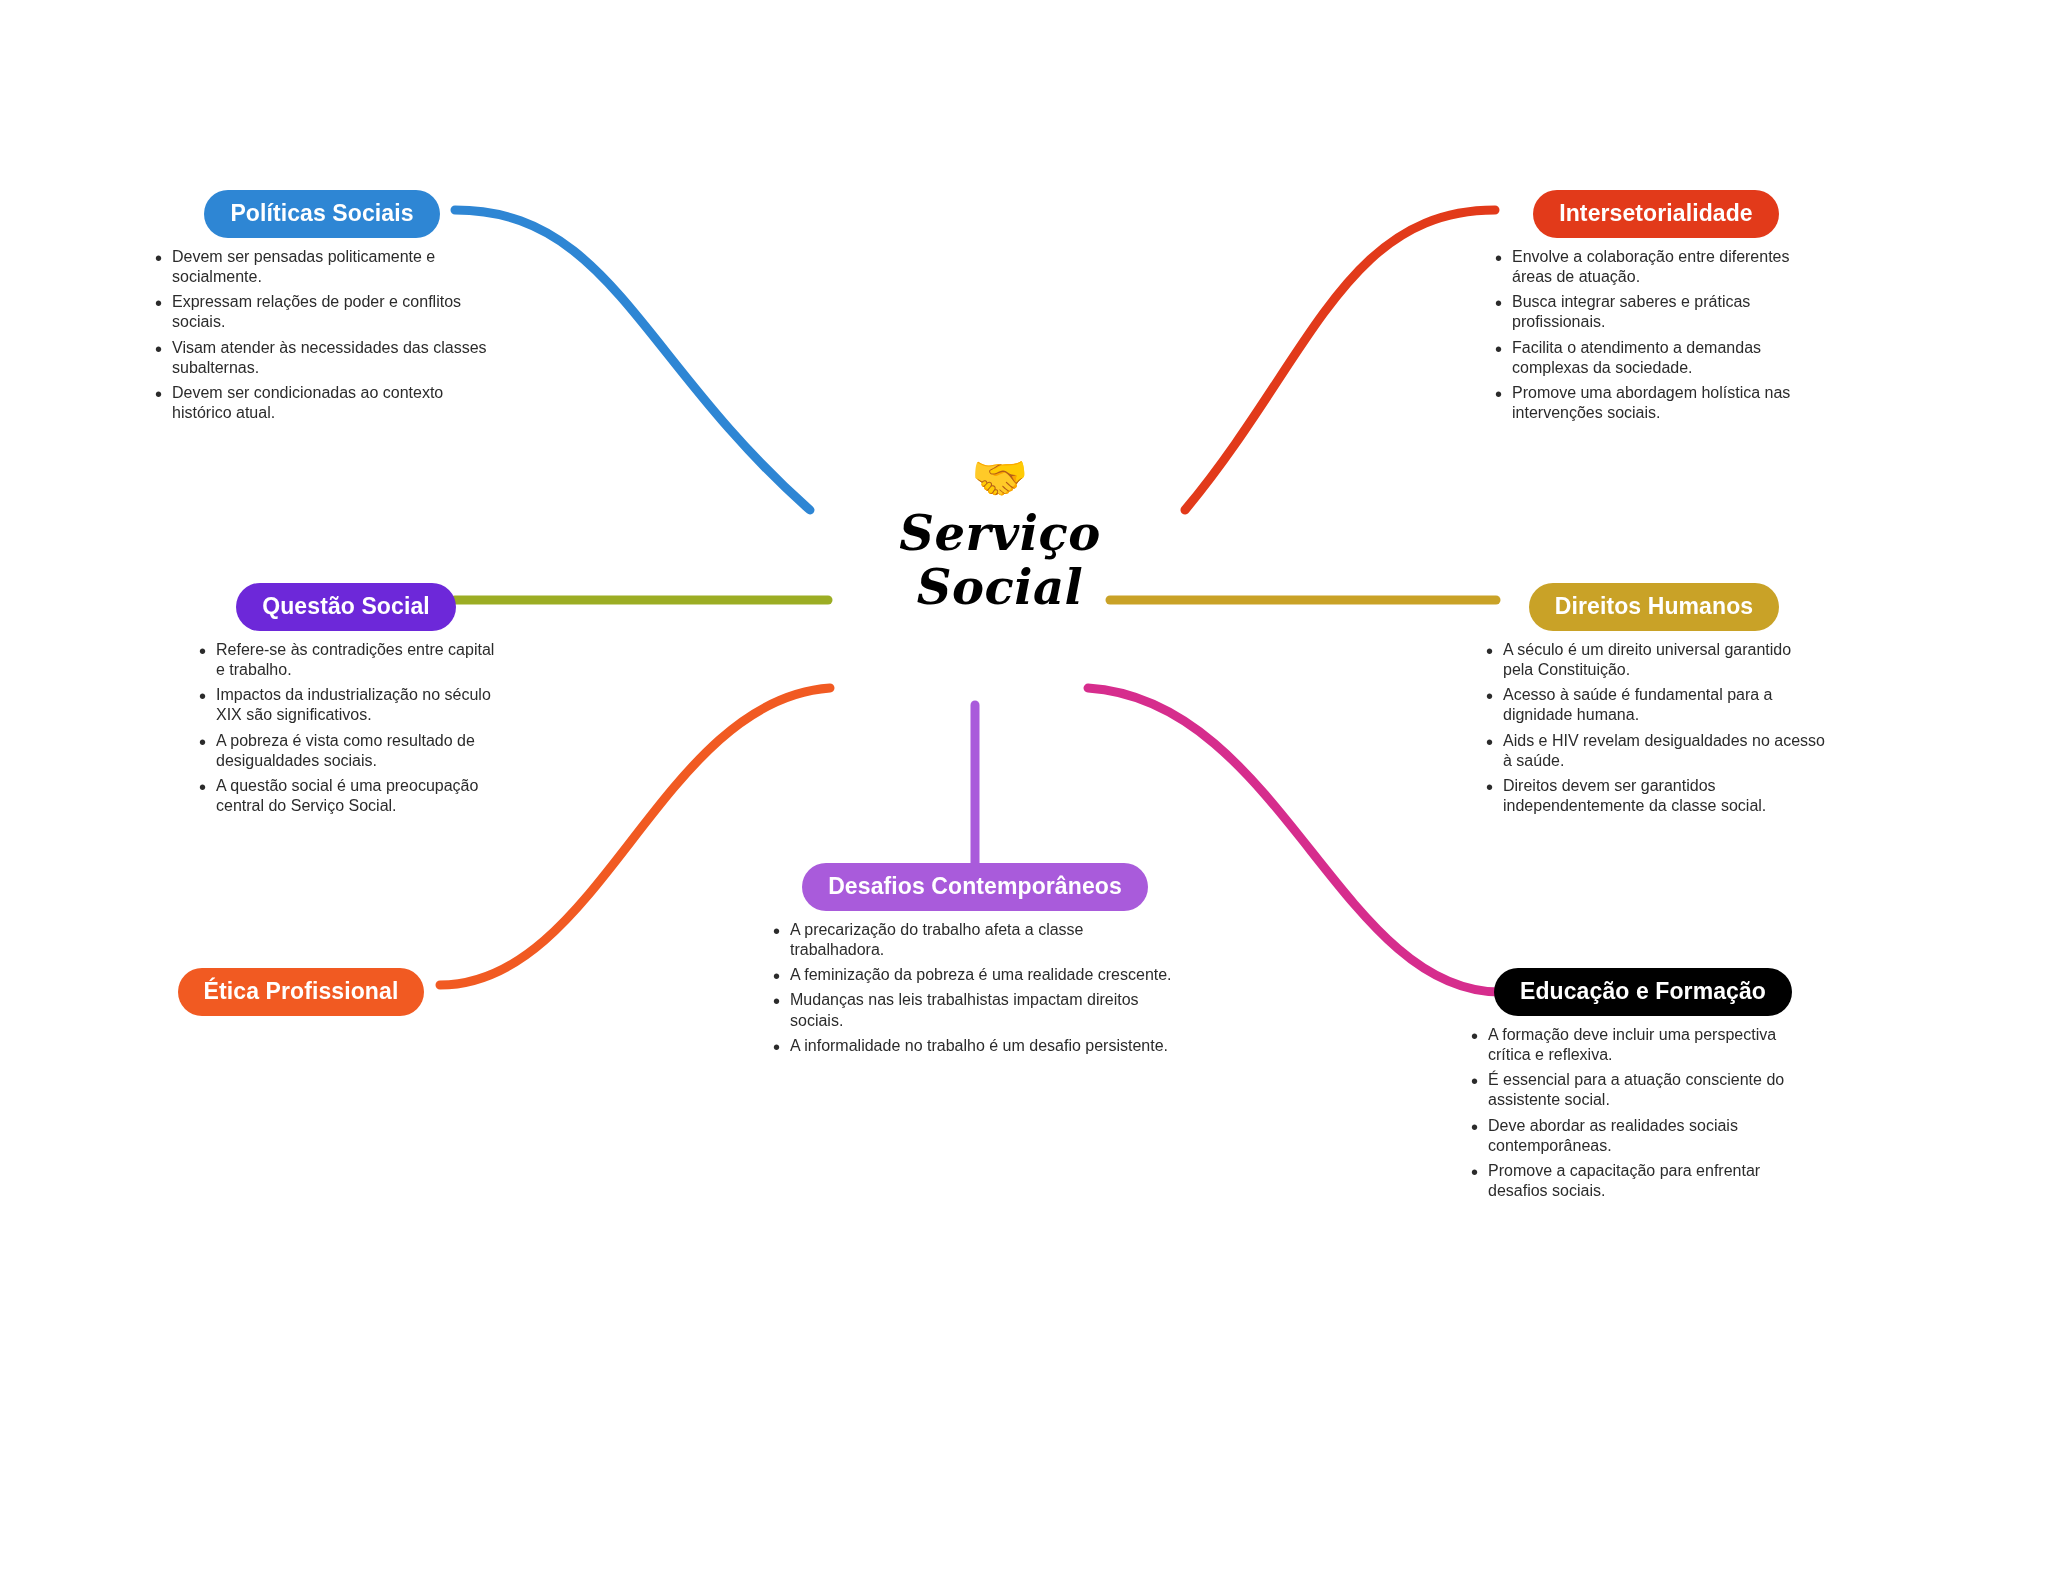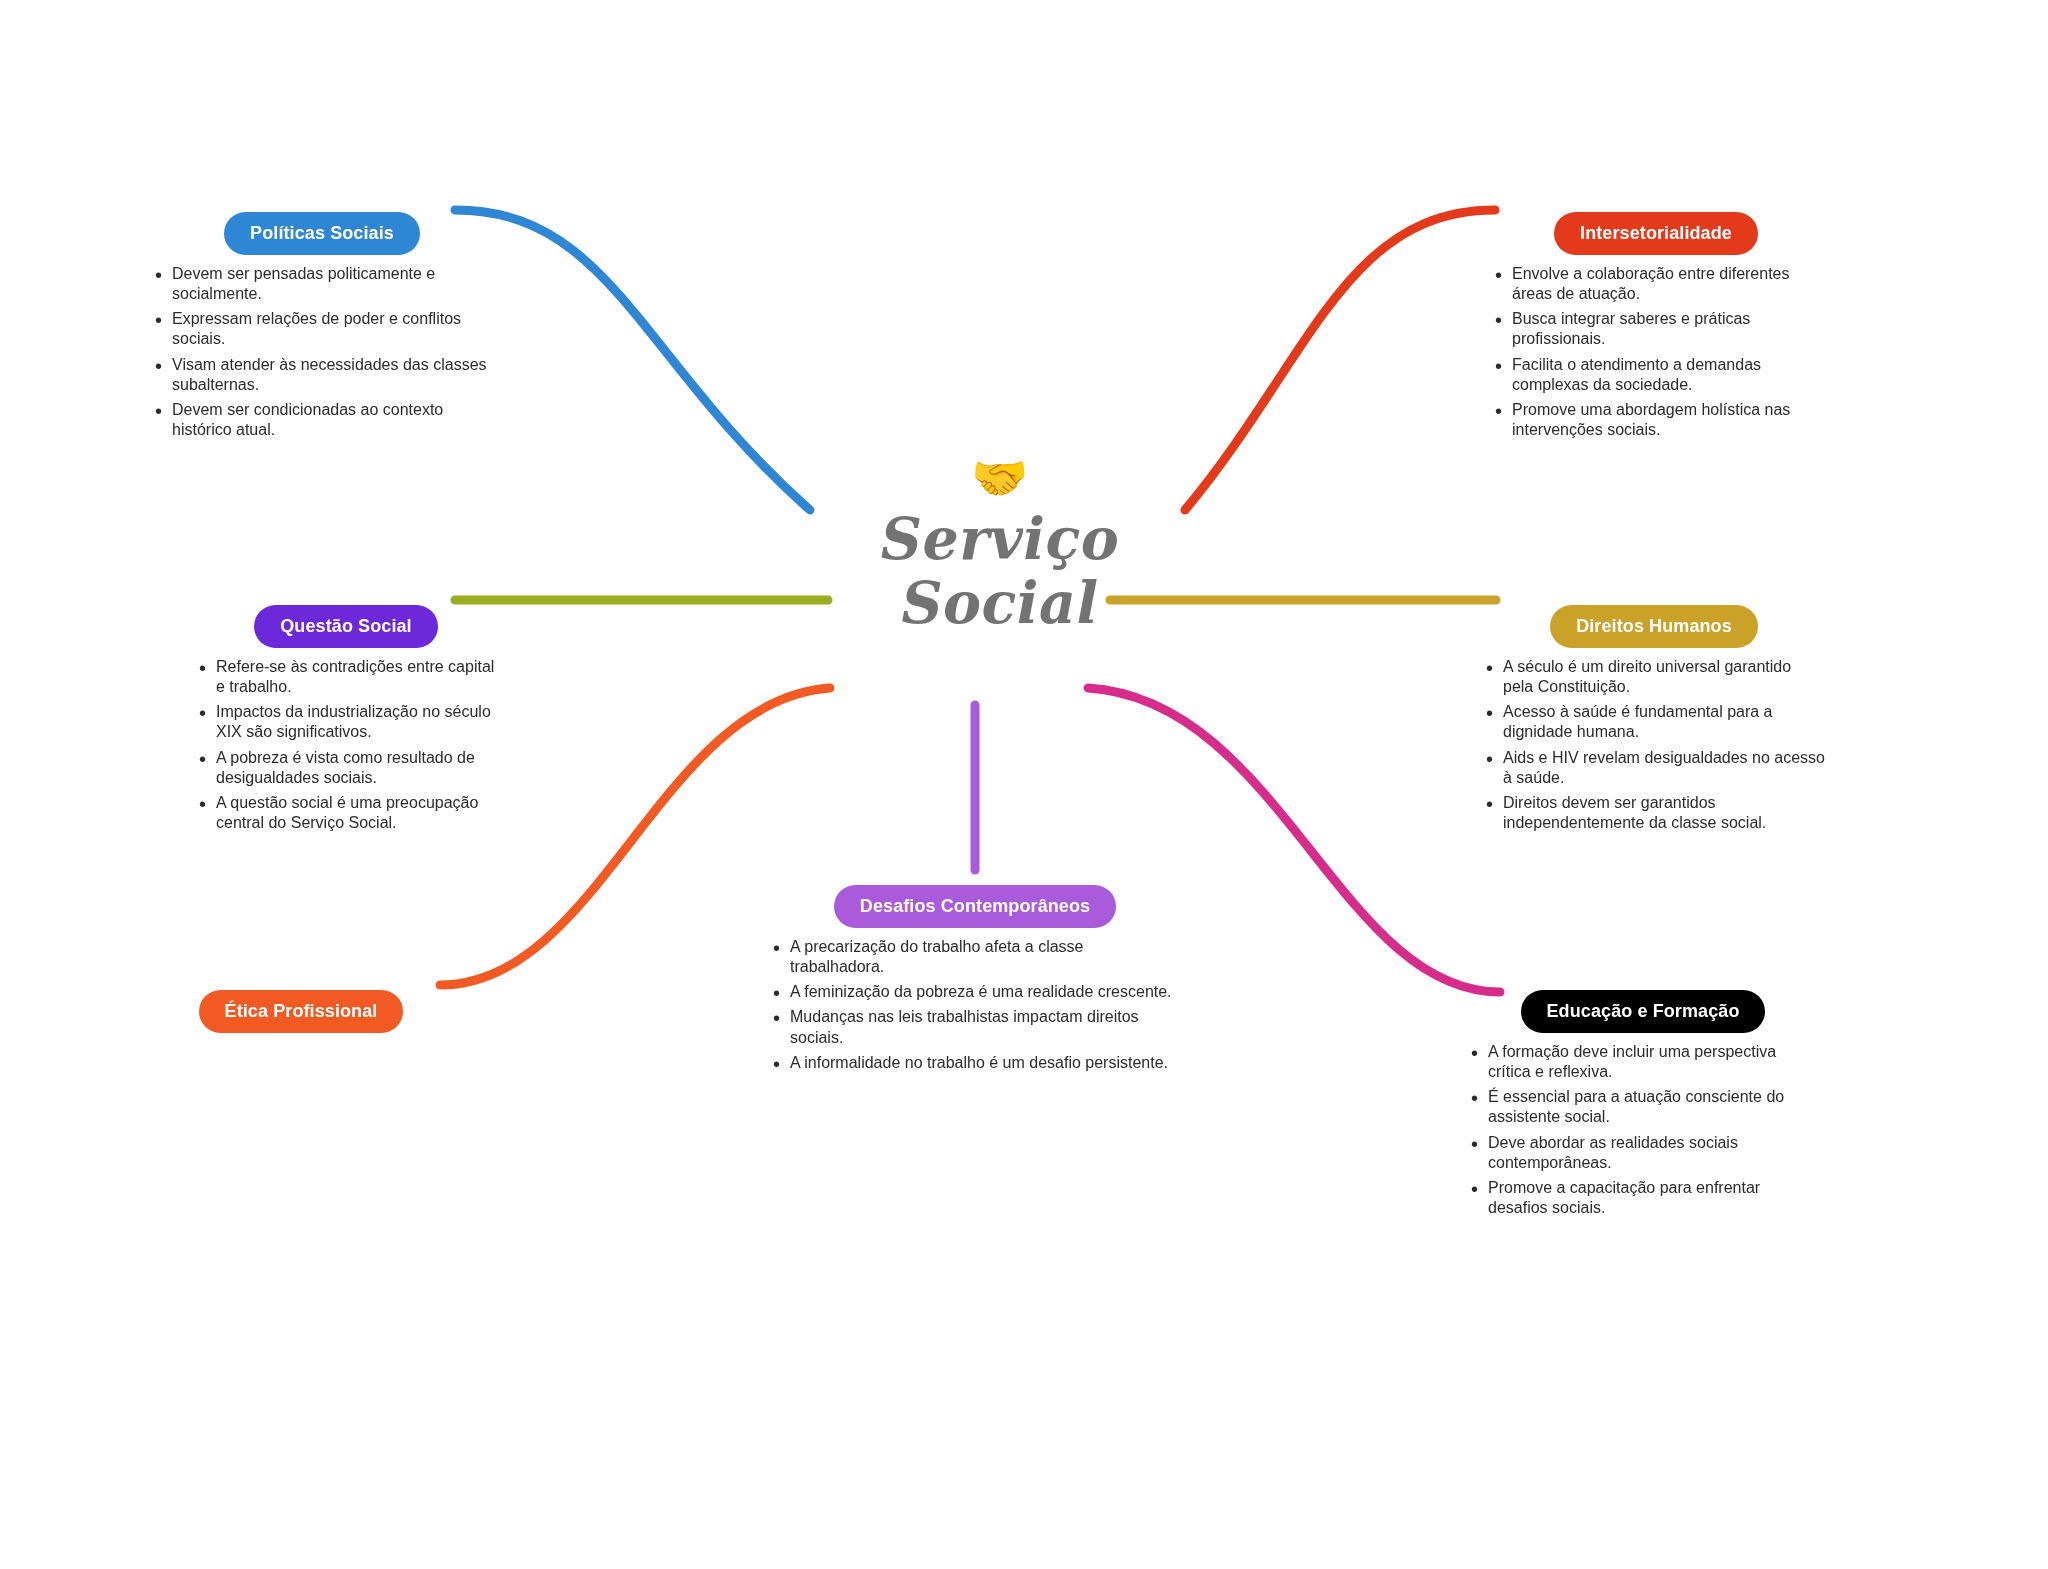--- a/index.html
+++ b/index.html
@@ -39,43 +39,42 @@
   .hub-icon {
     font-size: 46px;
     line-height: 1;
     display: block;
     margin-bottom: 6px;
   }
   .hub-title {
     font-family: "DejaVu Serif", serif;
     font-style: italic;
     font-weight: 700;
-    font-size: 57px;
+    font-size: 48px;
     line-height: 1.12;
-    color: #737373;
+    color: #000000;
     letter-spacing: 0.5px;
     white-space: pre-line;
   }
 
   
   .branch {
     position: absolute;
     z-index: 4;
   }
   .pill {
     display: inline-block;
     border-radius: 999px;
     color: #ffffff;
     font-weight: 700;
-    font-size: 18px;
+    font-size: 23px;
     line-height: 1;
     padding: 12px 26px 13px 26px;
     letter-spacing: 0.1px;
     white-space: nowrap;
-    margin-top: 22px;
   }
   .pill-row {
     display: block;
   }
   .pill-row.center { text-align: center; }
 
   ul.points {
     list-style: none;
     margin: 9px 0 0 0;
     padding: 0;

